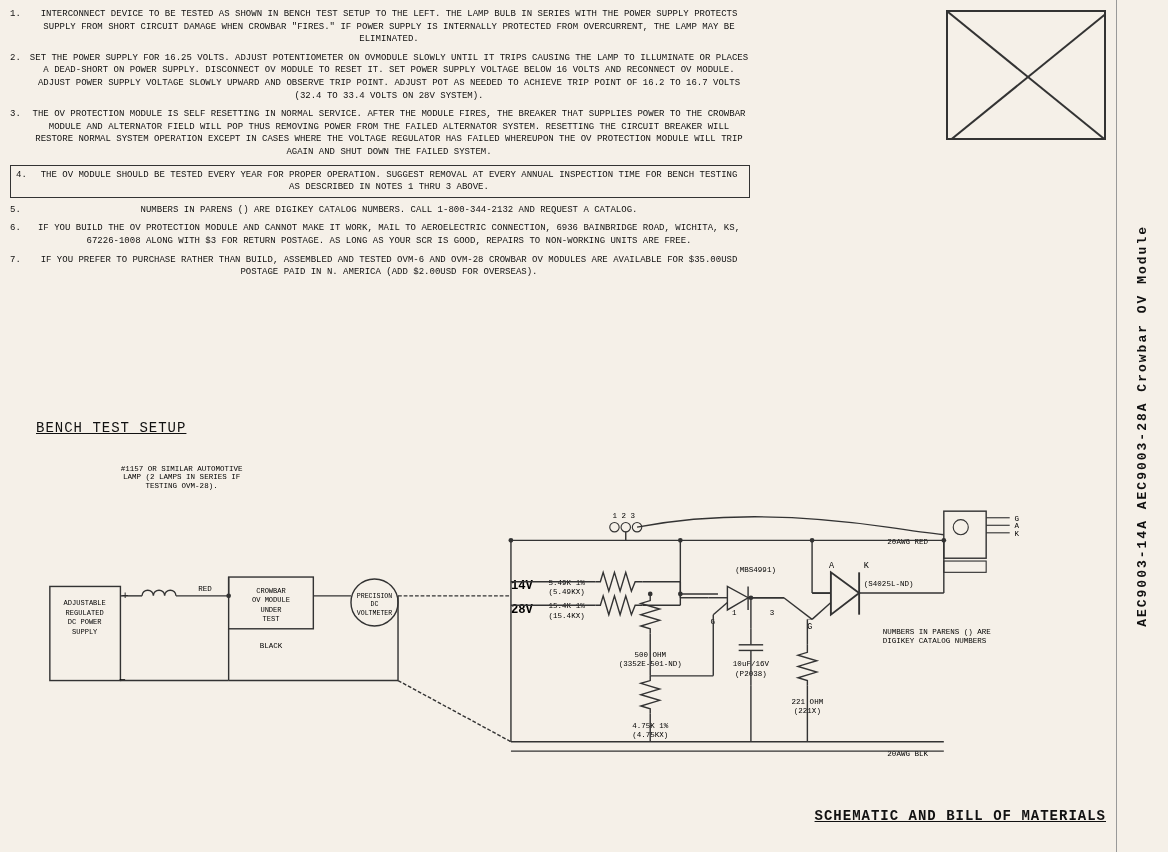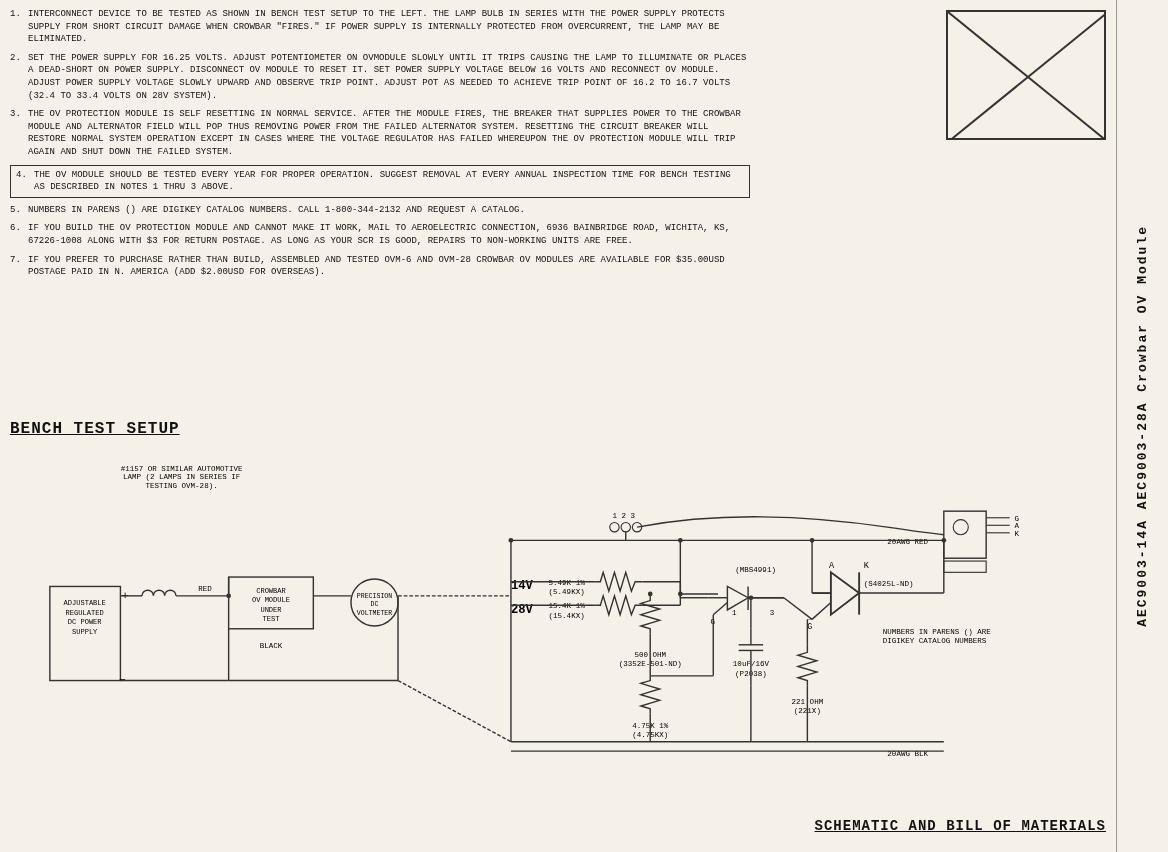--- a/index.html
+++ b/index.html
@@ -64,21 +64,21 @@
       font-size: 9px;
       line-height: 1.4;
       font-family: 'Courier New', Courier, monospace;
     }
     .note-num {
       min-width: 18px;
       font-weight: normal;
     }
     .note-text {
       flex: 1;
-      text-align: left;
+      text-align: center;
     }
     .note-box {
       border: 1px solid #333;
       padding: 3px 5px;
     }
 
     
     .top-right-box {
       position: absolute;
       top: 10px;
@@ -95,32 +95,32 @@
       top: 420px;
       left: 10px;
       right: 62px;
       bottom: 10px;
     }
 
     
     .bench-title {
       position: absolute;
       top: 0;
-      left: 0;
-      font-size: 16px;
-      font-weight: bold;
+      left: 26px;
+      font-size: 14px;
+      font-weight: normal;
       text-decoration: underline;
       font-family: 'Courier New', Courier, monospace;
       letter-spacing: 1px;
     }
 
     
     .schematic-title {
       position: absolute;
-      bottom: 8px;
+      bottom: 18px;
       right: 0;
       font-size: 14px;
       font-weight: bold;
       text-decoration: underline;
       font-family: 'Courier New', Courier, monospace;
       letter-spacing: 1px;
       text-align: right;
     }
 
     

